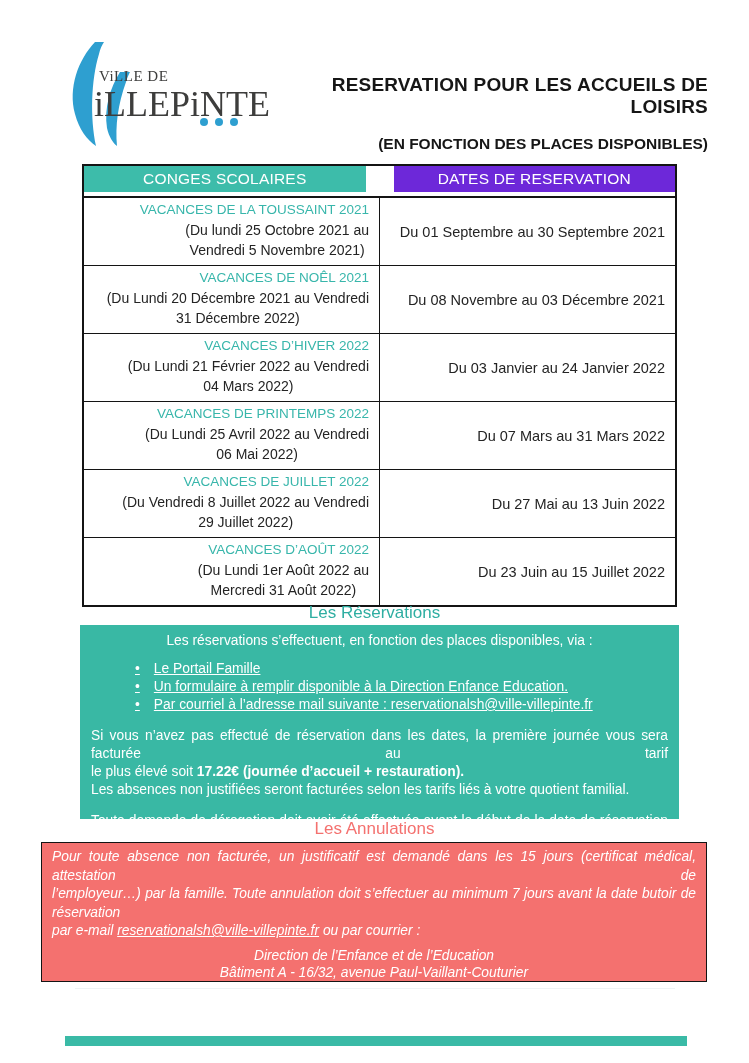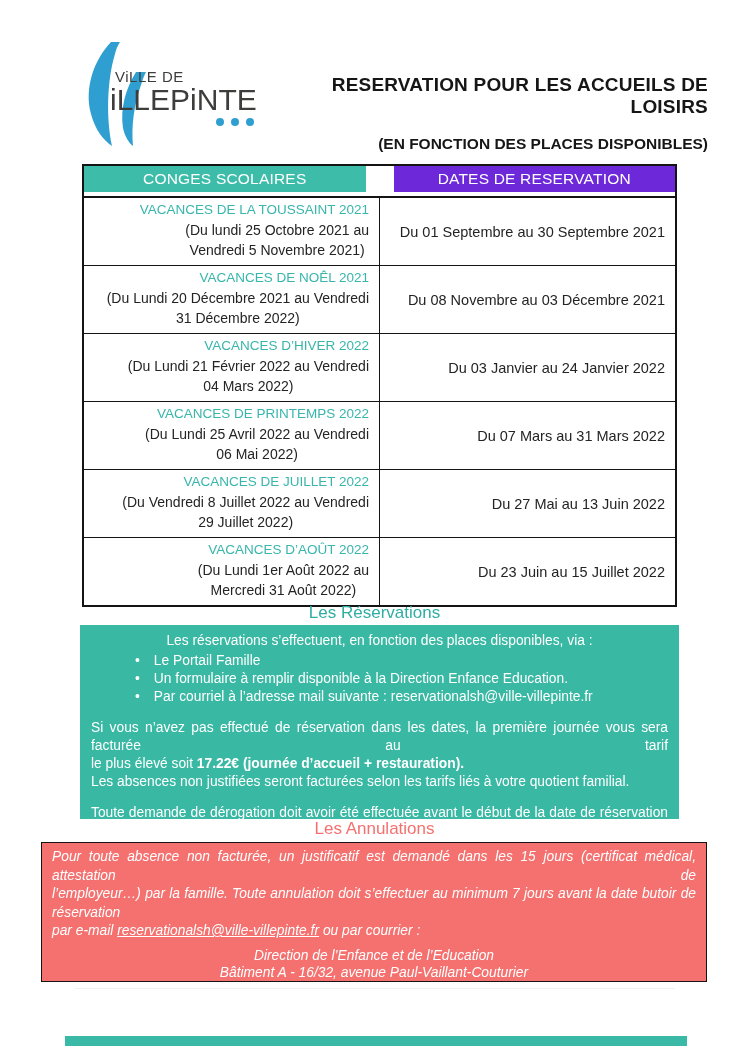--- a/index.html
+++ b/index.html
@@ -1,23 +1,23 @@
 <!DOCTYPE html>
 <html><head>
 <meta charset="utf-8">
 <style>
   html,body{margin:0;padding:0;background:#fff;}
   .page{position:relative;width:749px;height:1063px;background:#ffffff;overflow:hidden;
         font-family:"Liberation Sans",sans-serif;color:#242424;}
 
   
-  .logo{position:absolute;left:74px;top:38px;width:190px;height:105px;}
+  .logo{position:absolute;left:58px;top:38px;width:190px;height:105px;font-family:Liberation Serif, serif;}
   .logo svg{position:absolute;left:10px;top:4px;}
   .logo-t1{position:absolute;left:41px;top:30px;font-size:15px;letter-spacing:.5px;color:#3d3d3c;}
-  .logo-t2{position:absolute;left:36px;top:45px;font-size:30px;letter-spacing:0;color:#3d3d3c;}
+  .logo-t2{position:absolute;left:36px;top:45px;font-size:36px;letter-spacing:0;color:#3d3d3c;}
   .logo-dots{position:absolute;left:142px;top:80px;display:flex;gap:7px;}
   .logo-dots i{width:8px;height:8px;border-radius:50%;background:#2e9fd0;display:block;}
 
   .titleblock{position:absolute;left:250px;top:74px;width:458px;text-align:right;}
   .doc-title{font-size:19px;font-weight:bold;color:#161616;letter-spacing:.2px;}
   .doc-subtitle{margin-top:17px;font-size:15.5px;font-weight:bold;color:#161616;}
 
   
   .caltable{position:absolute;left:82px;top:164px;width:595px;border:2px solid #141414;box-sizing:border-box;}
   .thead{display:flex;height:30px;background:#fff;border-bottom:2px solid #141414;gap:24px;}
@@ -35,21 +35,21 @@
   .res{font-size:14.5px;color:#242424;}
 
   
   .h-res{position:absolute;left:0;top:603px;width:749px;text-align:center;color:#2faea2;font-size:17px;}
   .h-ann{position:absolute;left:0;top:819px;width:749px;text-align:center;color:#f4716f;font-size:17px;}
 
   
   .green-box{position:absolute;left:80px;top:625px;width:599px;height:194px;background:#39b8a4;
              box-sizing:border-box;padding:7px 11px;color:#fff;font-size:13.8px;line-height:18px;}
   .g-intro{text-align:center;}
-  .g-bullets{margin-top:2px;padding-left:44px;}
+  .g-bullets{margin-top:10px;padding-left:44px;text-decoration:underline;}
   .bullet-row{display:flex;gap:14px;}
   .bullet-icon::before{content:"•";}
   .g-sp{height:13px;}
   .jline{text-align:justify;text-align-last:justify;}
 
   
   .red-box{position:absolute;left:41px;top:842px;width:666px;height:140px;background:#f4716f;
            border:1.5px solid #141414;box-sizing:border-box;padding:5px 10px 0;color:#fff;
            font-size:13.8px;line-height:18.5px;font-style:italic;}
   .a-sp{height:6px;}

